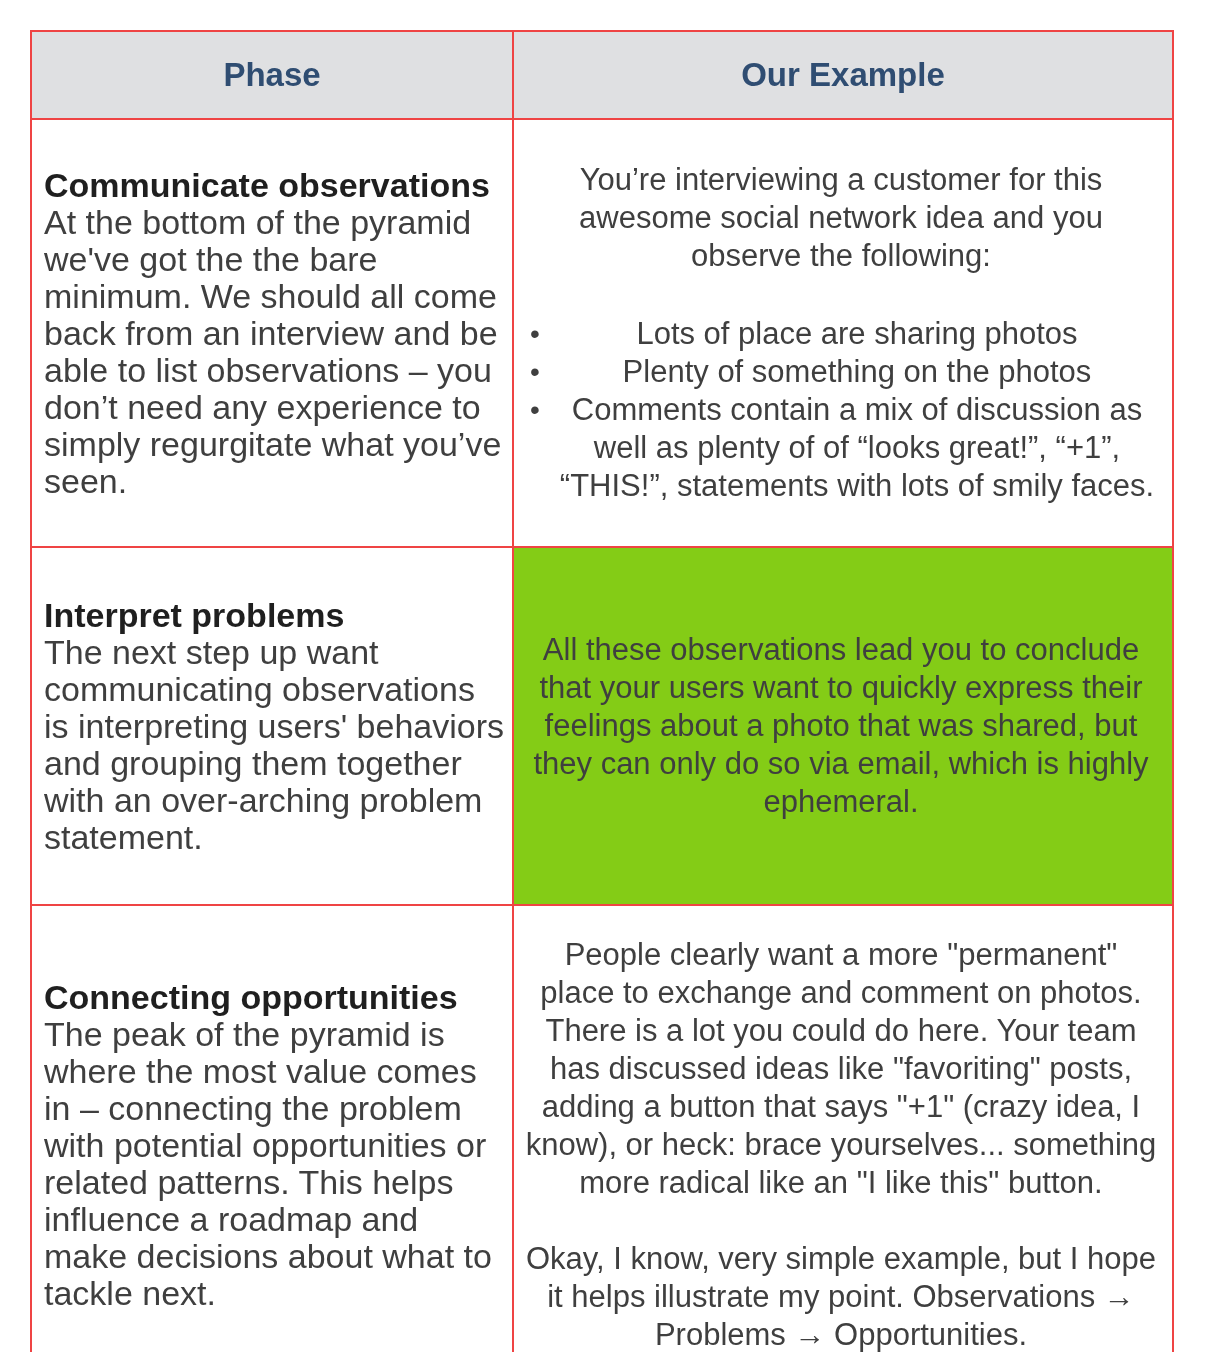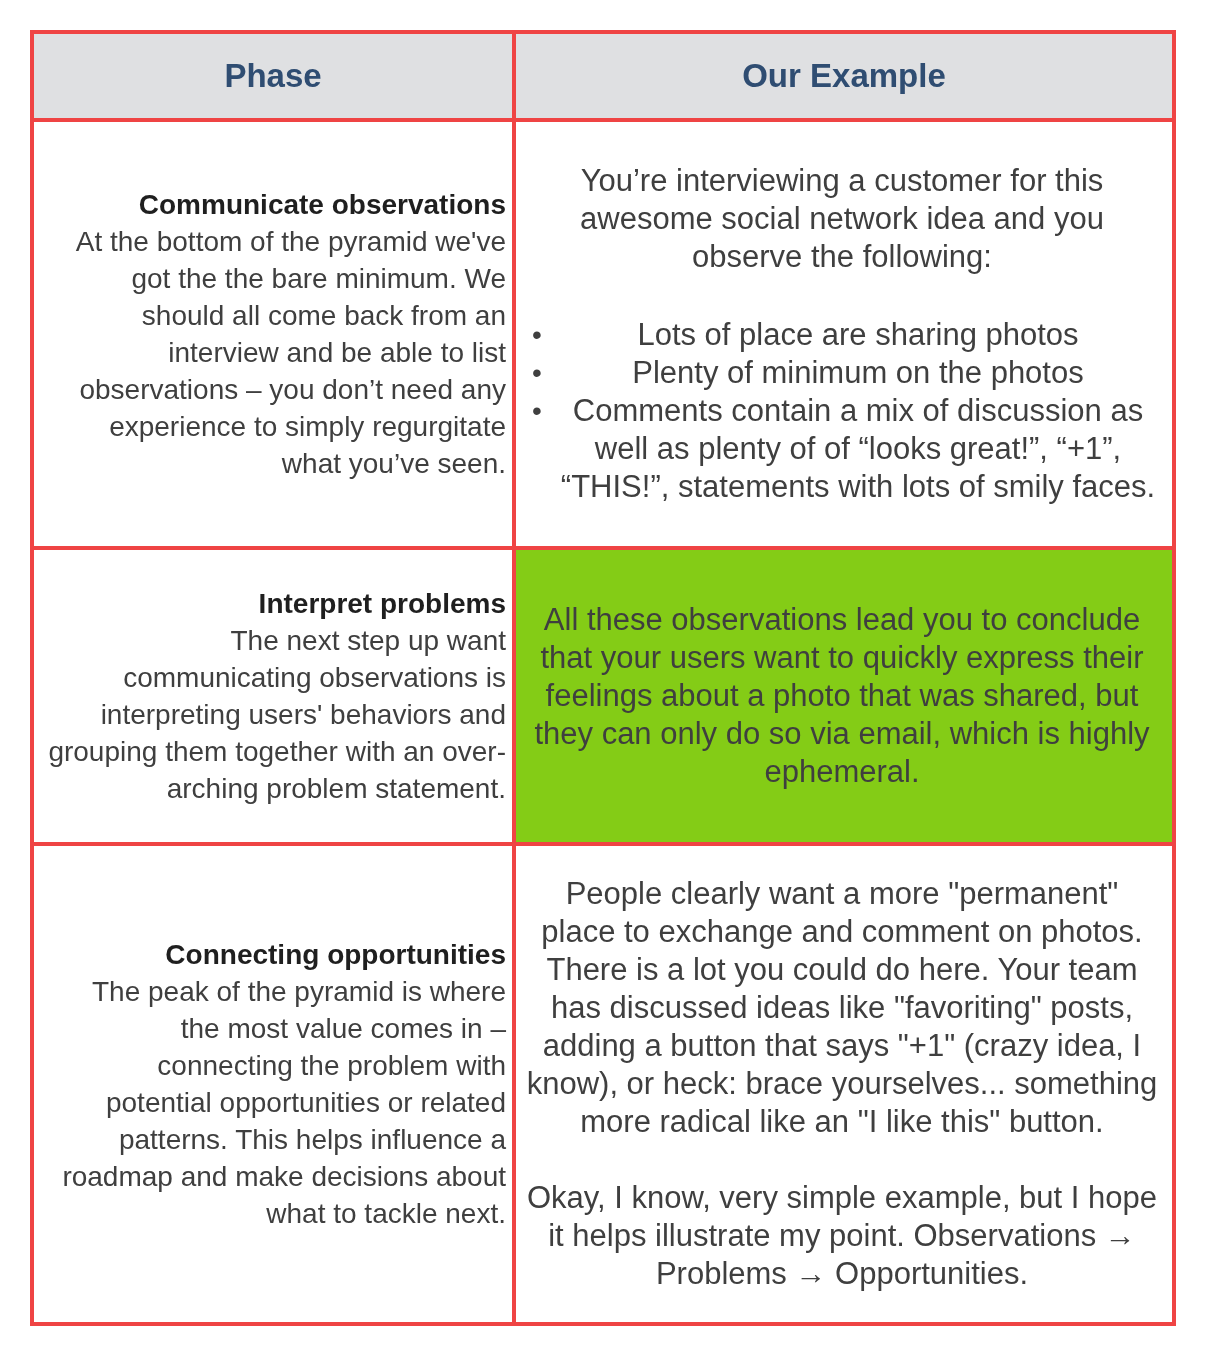--- a/index.html
+++ b/index.html
@@ -22,42 +22,42 @@
     left: 30px;
     top: 30px;
     width: 1142px;
     height: 1292px;
     border-collapse: collapse;
     table-layout: fixed;
   }
   col.col-phase   { width: 482px; }
   col.col-example { width: 660px; }
   th, td {
-    border: 4px solid #ef4444;
+    border: 2px solid #ef4444;
     vertical-align: middle;
     margin-left: 24px;
   }
   tr.header-row { height: 88px; }
   tr.row-1 { height: 428px; }
-  tr.row-2 { height: 296px; }
+  tr.row-2 { height: 358px; }
   tr.row-3 { height: 480px; }
   th.header-cell {
     background: #dfe0e2;
     color: #2f4d72;
     font-size: 33px;
     font-weight: bold;
     text-align: center;
     padding: 0;
   }
   td.phase-cell {
     padding: 10px 6px 10px 12px;
-    font-size: 28px;
+    font-size: 34px;
     line-height: 37px;
     color: #3f3f3f;
-    text-align: right;
+    text-align: left;
   }
   td.example-cell {
     padding: 12px 14px 12px 10px;
     font-size: 31px;
     line-height: 38px;
     color: #3f3f3f;
     text-align: center;
   }
   td.example-cell.cream-bg { background: #84cc16; }
   .phase-title {
@@ -105,21 +105,21 @@
         </td>
         <td class="example-cell">
           <p class="para">You’re interviewing a customer for this awesome social network idea and you observe the following:</p>
           <ul class="bullets">
             <li>
               <span class="bullet-dot">•</span>
               <span>Lots of place are sharing photos</span>
             </li>
             <li>
               <span class="bullet-dot">•</span>
-              <span>Plenty of minimum on the photos</span>
+              <span>Plenty of something on the photos</span>
             </li>
             <li>
               <span class="bullet-dot">•</span>
               <span>Comments contain a mix of discussion as well as plenty of of “looks great!”, “+1”, “THIS!”, statements with lots of smily faces.</span>
             </li>
           </ul>
         </td>
       </tr>
       <tr class="row-2">
         <td class="phase-cell">

